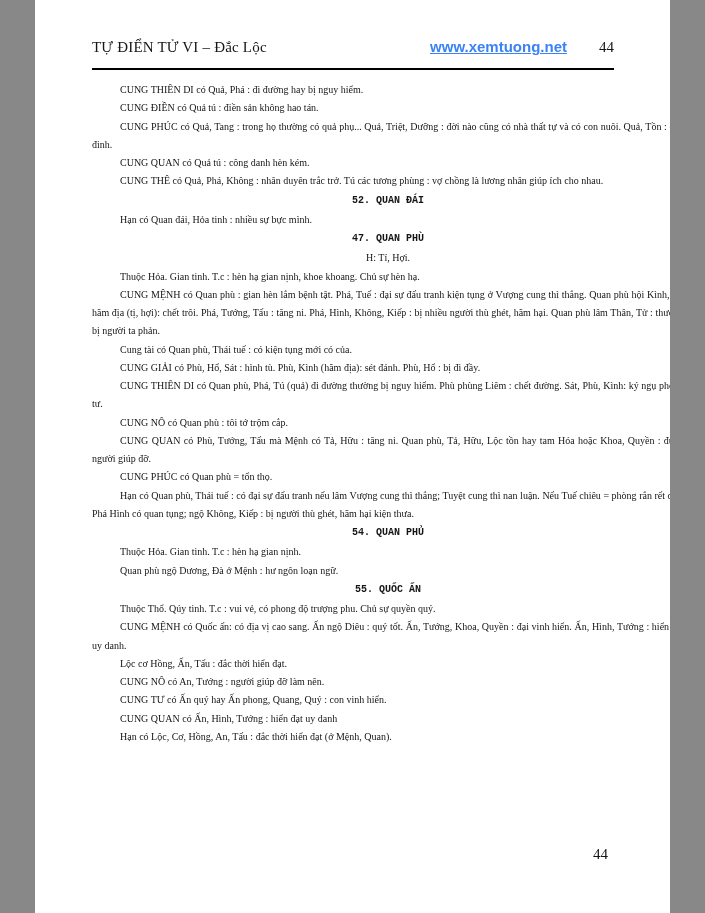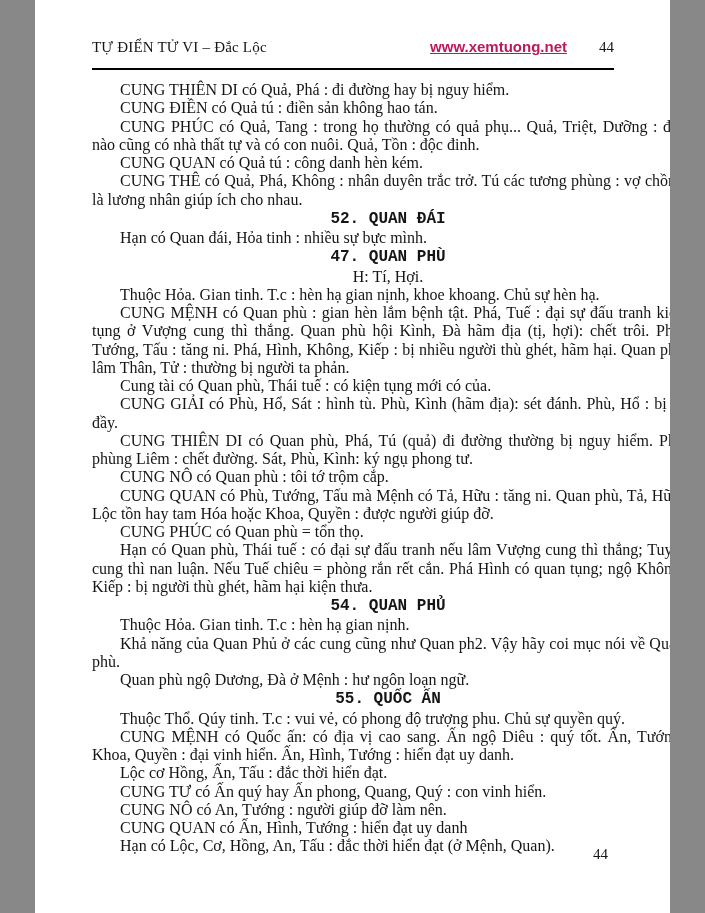--- a/index.html
+++ b/index.html
@@ -27,21 +27,21 @@
     text-decoration:underline;
     cursor:pointer;
   }
   .header-pagenum { font-size:15px; }
   .rule {
     position:absolute; top:68px; left:57px; right:56px;
     border-top:2px solid #000;
   }
   .doc-body {
     position:absolute; top:81px; left:57px; width:592px;
-    font-size:16px;
+    font-size:10px;
     line-height:18.25px;
     text-align:justify;
   }
   .para { text-indent:28px; }
   .heading {
     text-align:center; font-weight:bold; text-indent:0;
     margin:1px 0;
     font-family:Liberation Mono, monospace;
   }
   .centerline { text-align:center; text-indent:0; }
@@ -51,21 +51,21 @@
   }
 </style>
 </head>
 <body>
 
 <div class="page">
 
   <div class="header">
     <span class="header-title">TỰ ĐIỂN TỬ VI – Đắc Lộc</span>
     <span class="header-right">
-      <a class="header-link" style="color: #be185d;">www.xemtuong.net</a>
+      <a class="header-link" style="color: #3b82f6;">www.xemtuong.net</a>
       <span class="header-pagenum">44</span>
     </span>
   </div>
 
   <div class="rule"></div>
 
   <div class="doc-body" id="doc-body">
       <div class="para">CUNG THIÊN DI có Quả, Phá : đi đường hay bị nguy hiểm.</div>
       <div class="para">CUNG ĐIỀN có Quả tú : điền sản không hao tán.</div>
       <div class="para">CUNG PHÚC có Quả, Tang : trong họ thường có quả phụ... Quả, Triệt, Dưỡng : đời nào cũng có nhà thất tự và có con nuôi. Quả, Tồn : độc đinh.</div>
@@ -79,28 +79,27 @@
       <div class="para">CUNG MỆNH có Quan phù : gian hèn lắm bệnh tật. Phá, Tuế : đại sự đấu tranh kiện tụng ở Vượng cung thì thắng. Quan phù hội Kình, Đà hãm địa (tị, hợi): chết trôi. Phá, Tướng, Tấu : tăng ni. Phá, Hình, Không, Kiếp : bị nhiều người thù ghét, hãm hại. Quan phù lâm Thân, Tử : thường bị người ta phản.</div>
       <div class="para">Cung tài có Quan phù, Thái tuế : có kiện tụng mới có của.</div>
       <div class="para">CUNG GIẢI có Phù, Hổ, Sát : hình tù. Phù, Kình (hãm địa): sét đánh. Phù, Hổ : bị đi đầy.</div>
       <div class="para">CUNG THIÊN DI có Quan phù, Phá, Tú (quả) đi đường thường bị nguy hiểm. Phù phùng Liêm : chết đường. Sát, Phù, Kình: ký ngụ phong tư.</div>
       <div class="para">CUNG NÔ có Quan phù : tôi tớ trộm cắp.</div>
       <div class="para">CUNG QUAN có Phù, Tướng, Tấu mà Mệnh có Tả, Hữu : tăng ni. Quan phù, Tả, Hữu, Lộc tồn hay tam Hóa hoặc Khoa, Quyền : được người giúp đỡ.</div>
       <div class="para">CUNG PHÚC có Quan phù = tổn thọ.</div>
       <div class="para">Hạn có Quan phù, Thái tuế : có đại sự đấu tranh nếu lâm Vượng cung thì thắng; Tuyệt cung thì nan luận. Nếu Tuế chiêu = phòng rắn rết cắn. Phá Hình có quan tụng; ngộ Không, Kiếp : bị người thù ghét, hãm hại kiện thưa.</div>
       <div class="heading">54. QUAN PHỦ</div>
       <div class="para">Thuộc Hỏa. Gian tinh. T.c : hèn hạ gian nịnh.</div>
-      <div class="para">Khả năng của Quan Phủ ở các cung cũng như Quan ph2. Vậy hãy coi mục nói về Quan phù.</div>
       <div class="para">Quan phù ngộ Dương, Đà ở Mệnh : hư ngôn loạn ngữ.</div>
       <div class="heading">55. QUỐC ẤN</div>
       <div class="para">Thuộc Thổ. Qúy tinh. T.c : vui vẻ, có phong độ trượng phu. Chủ sự quyền quý.</div>
       <div class="para">CUNG MỆNH có Quốc ấn: có địa vị cao sang. Ấn ngộ Diêu : quý tốt. Ấn, Tướng, Khoa, Quyền : đại vinh hiển. Ấn, Hình, Tướng : hiển đạt uy danh.</div>
       <div class="para">Lộc cơ Hồng, Ấn, Tấu : đắc thời hiển đạt.</div>
+      <div class="para">CUNG NÔ có An, Tướng : người giúp đỡ làm nên.</div>
       <div class="para">CUNG TƯ có Ấn quý hay Ấn phong, Quang, Quý : con vinh hiển.</div>
-      <div class="para">CUNG NÔ có An, Tướng : người giúp đỡ làm nên.</div>
       <div class="para">CUNG QUAN có Ấn, Hình, Tướng : hiển đạt uy danh</div>
       <div class="para">Hạn có Lộc, Cơ, Hồng, An, Tấu : đắc thời hiển đạt (ở Mệnh, Quan).</div>
     </div>
 
   <div class="footer">
     <span>44</span>
   </div>
 
 </div>
 

